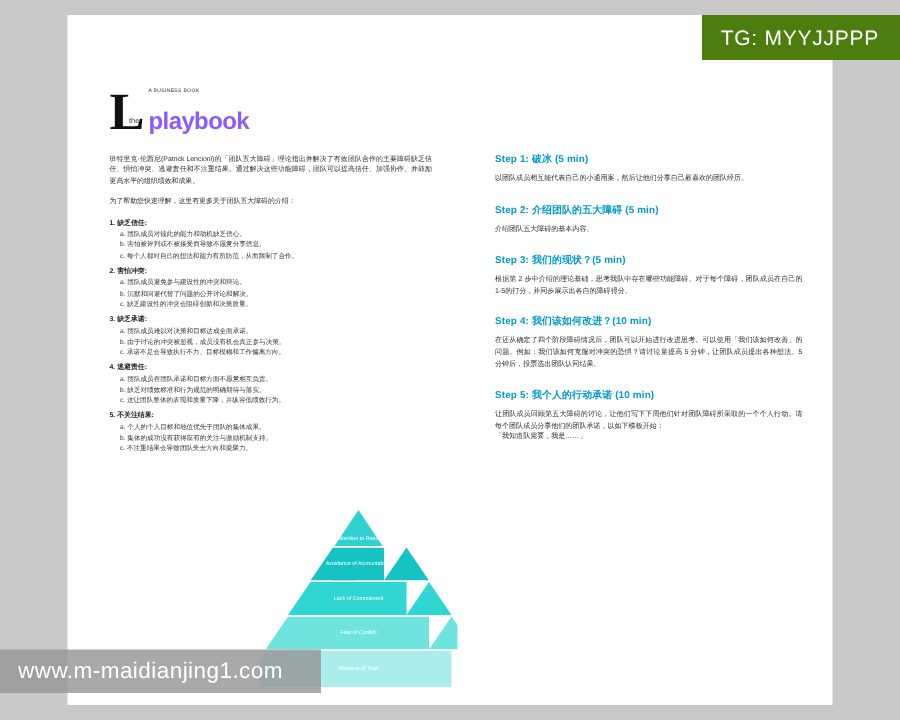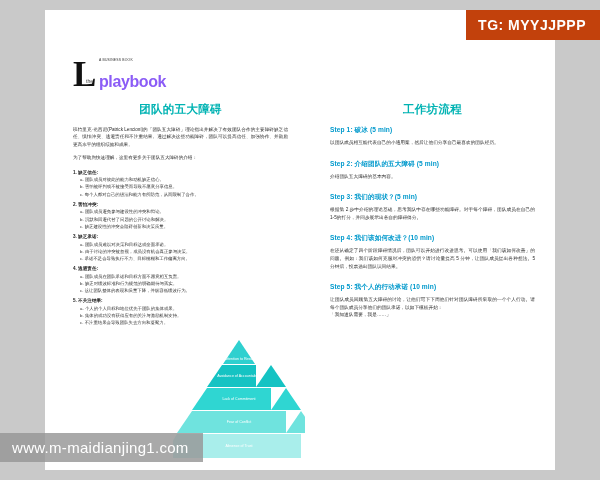--- a/index.html
+++ b/index.html
@@ -26,38 +26,38 @@
     width: 510px;
     height: 460px;
     background: #ffffff;
   }
 
   
   .tg-badge {
     position: absolute;
     right: 0px;
     top: 10px;
-    background: #c2410c;
+    background: #4d7c0f;
     color: #ffffff;
     font-size: 14px;
-    font-weight: bold;
+    font-weight: normal;
     letter-spacing: 0.5px;
     padding: 7px 14px 7px 12px;
     z-index: 40;
     font-family: "Liberation Sans", sans-serif;
   }
   .url-badge {
     position: absolute;
     left: 0px;
     bottom: 18px;
     background: rgba(150,150,150,0.82);
     color: #ffffff;
     font-size: 15px;
     letter-spacing: 0.3px;
-    padding: 6px 14px 6px 12px;
+    padding: 6px 25px 6px 12px;
     z-index: 40;
     font-family: "Liberation Sans", sans-serif;
   }
 
   
   .logo {
     position: absolute;
     left: 28px;
     top: 48px;
     width: 130px;
@@ -225,21 +225,20 @@
   <div class="sheet">
 
     <div class="logo">
       <div class="big-l">L</div>
       <div class="tiny-top">A BUSINESS BOOK</div>
       <div class="sub">the</div>
       <div class="word">playbook</div>
     </div>
 
     <div class="col-left">
-      <h2 class="h-title">团队的五大障碍</h2>
       <p class="body-txt">班特里克·伦西尼(Patrick Lencioni)的「团队五大障碍」理论指出并解决了有效团队合作的主要障碍缺乏信任、惧怕冲突、逃避责任和不注重结果。通过解决这些功能障碍，团队可以提高信任、加强协作、并鼓励更高水平的组织绩效和成果。</p>
       <p class="lead">为了帮助您快速理解，这里有更多关于团队五大障碍的介绍：</p>
 
       <div class="list-block">
         <div>
           <p class="num-head">1. 缺乏信任:</p>
           <p class="sub-line">a. 团队成员对彼此的能力和动机缺乏信心。</p>
           <p class="sub-line">b. 害怕被评判或不被接受而导致不愿意分享信息。</p>
           <p class="sub-line">c. 每个人都对自己的想法和能力有所防范，从而限制了合作。</p>
         </div>
@@ -307,21 +306,20 @@
       <div class="pyr-band" style="top:94px; width:132px; height:24px;">
         <div class="band-inner">
           <div style="position:absolute;left:-11px;top:0;width:0;height:0;border-left:15px solid transparent;border-right:15px solid transparent;border-bottom:24px solid #a9eeeb;"></div>
           <div style="position:absolute;left:4px;top:0;width:124px;height:24px;background:#a9eeeb;"></div>
           <span class="lbl" style="color:#ffffff;">Absence of Trust</span>
         </div>
       </div>
     </div>
 
     <div class="col-right">
-      <h2 class="h-title">工作坊流程</h2>
 
       <div class="step">
         <p class="step-head">Step 1: 破冰 (5 min)</p>
         <p class="step-body">以团队成员相互能代表自己的小通用案，然后让他们分享自己最喜欢的团队经历。</p>
       </div>
       <div class="step">
         <p class="step-head">Step 2: 介绍团队的五大障碍 (5 min)</p>
         <p class="step-body">介绍团队五大障碍的基本内容。</p>
       </div>
       <div class="step">

